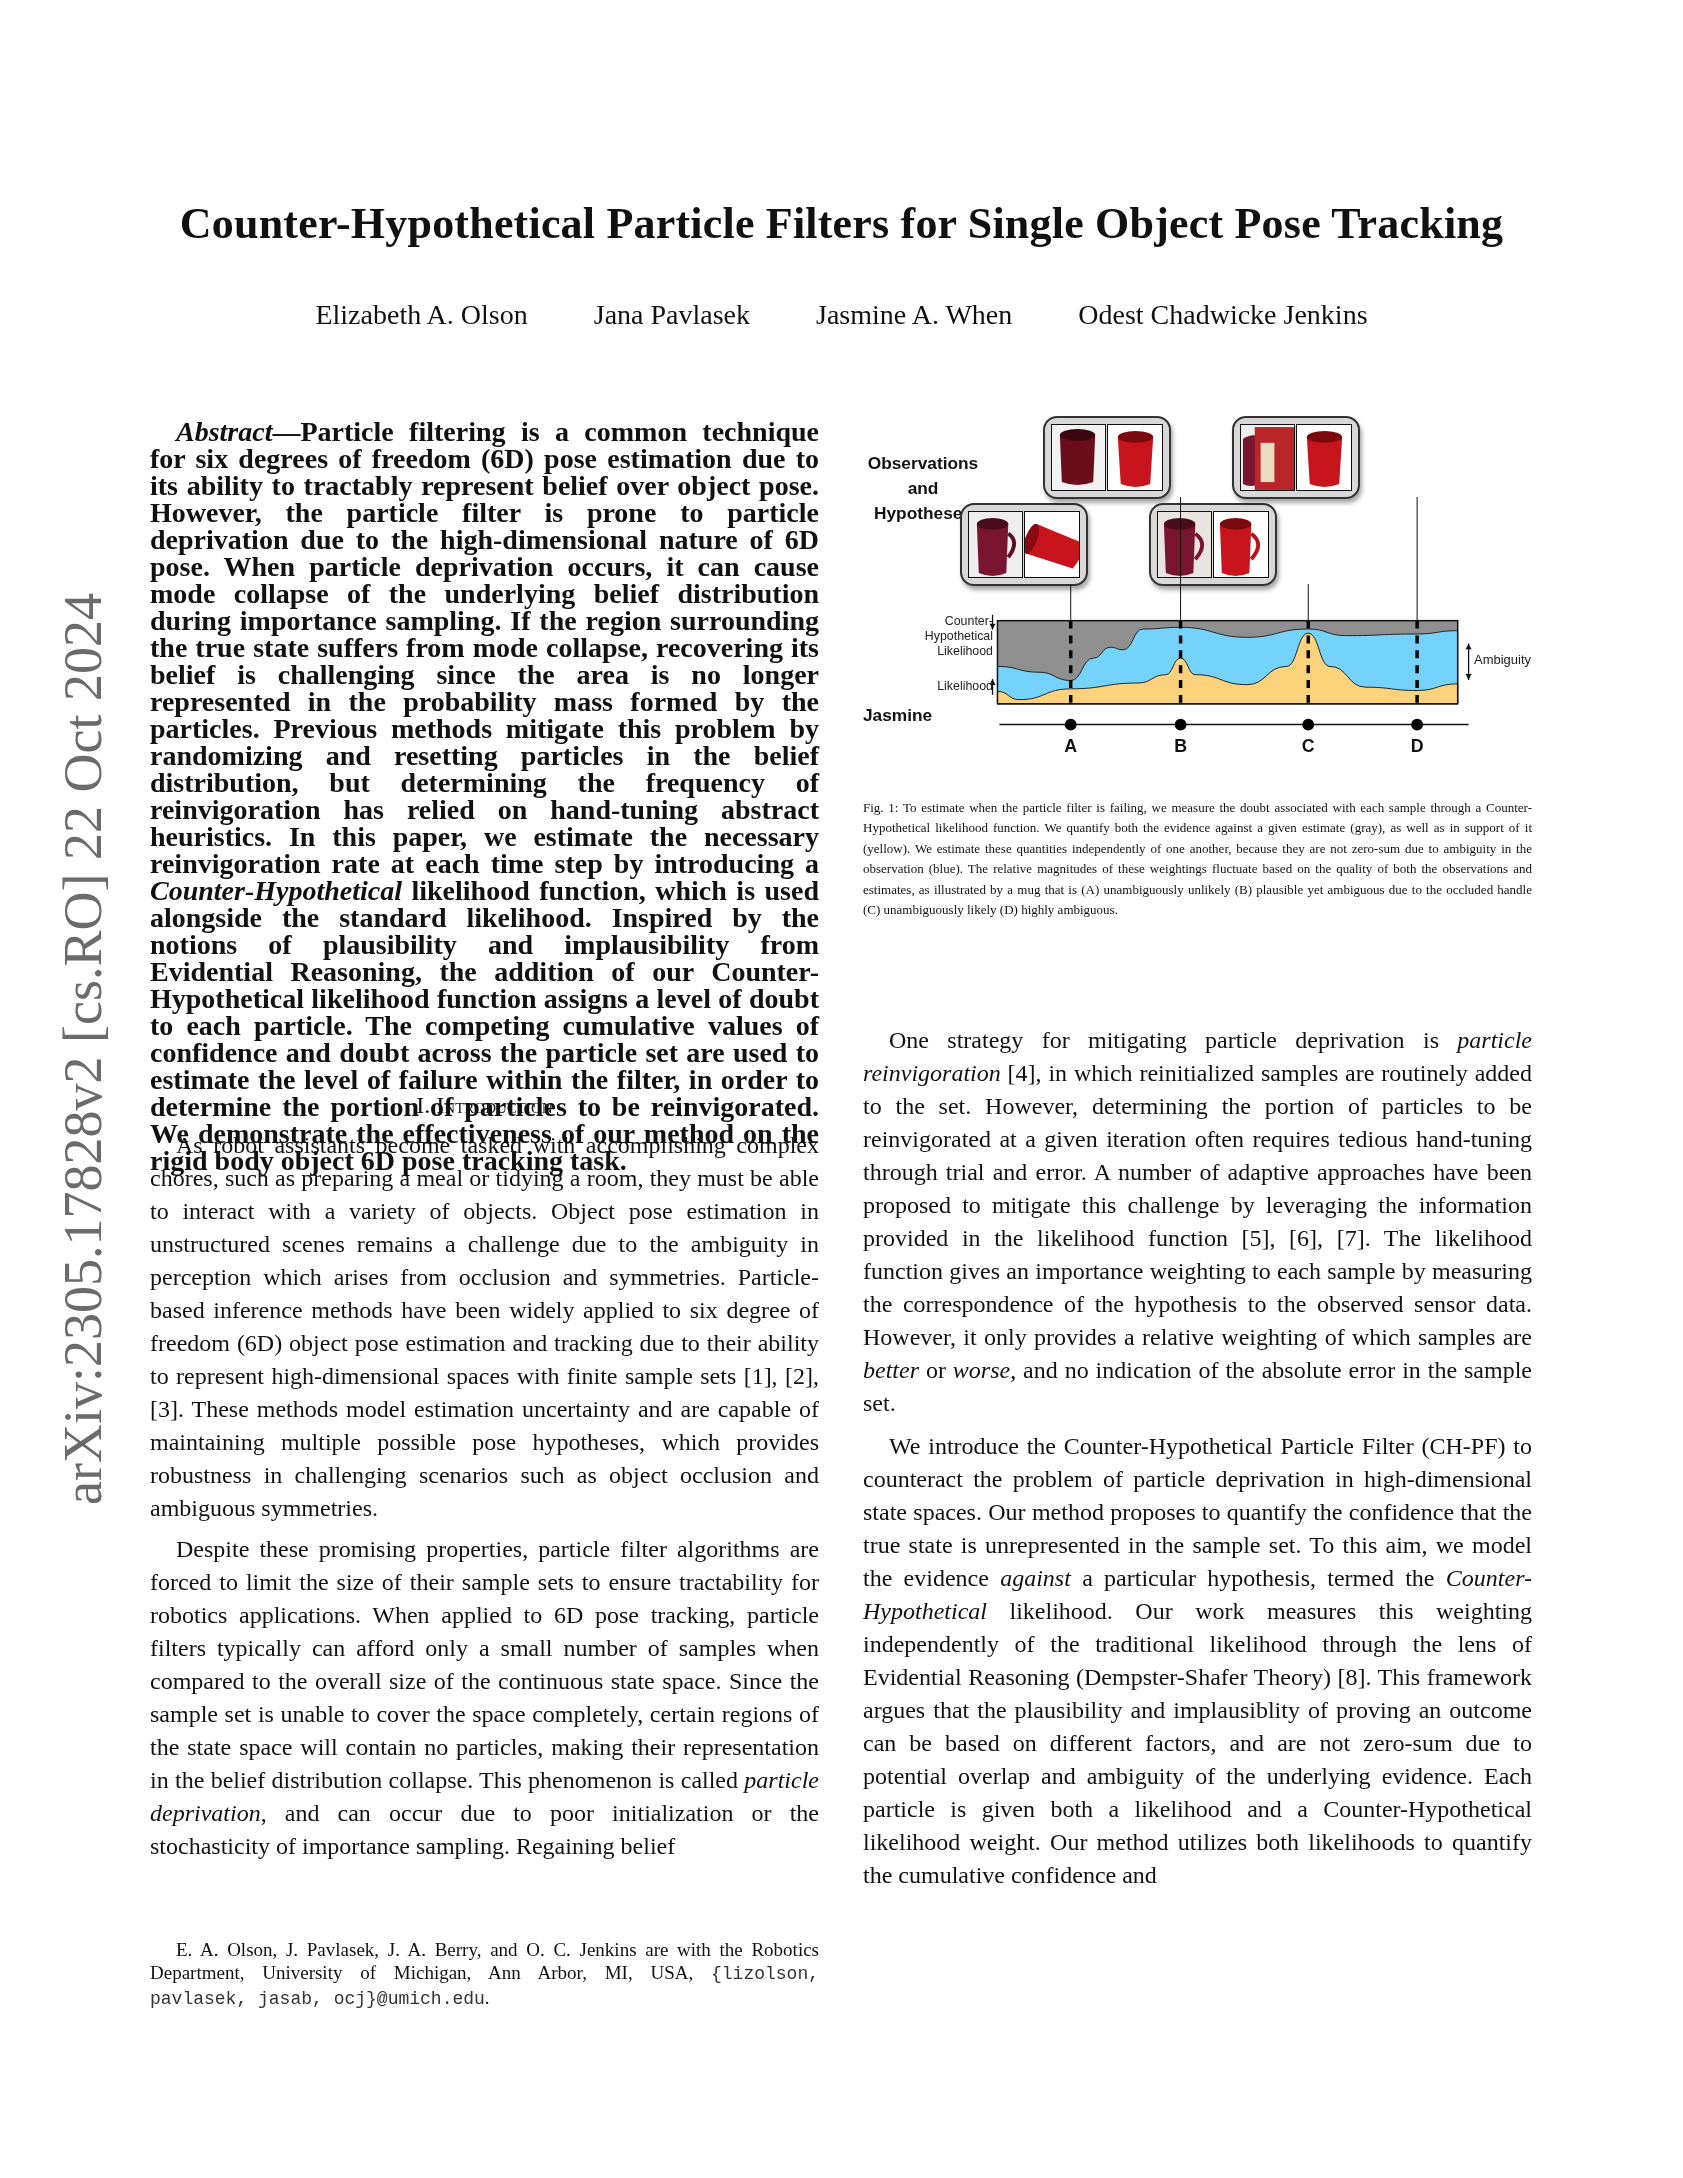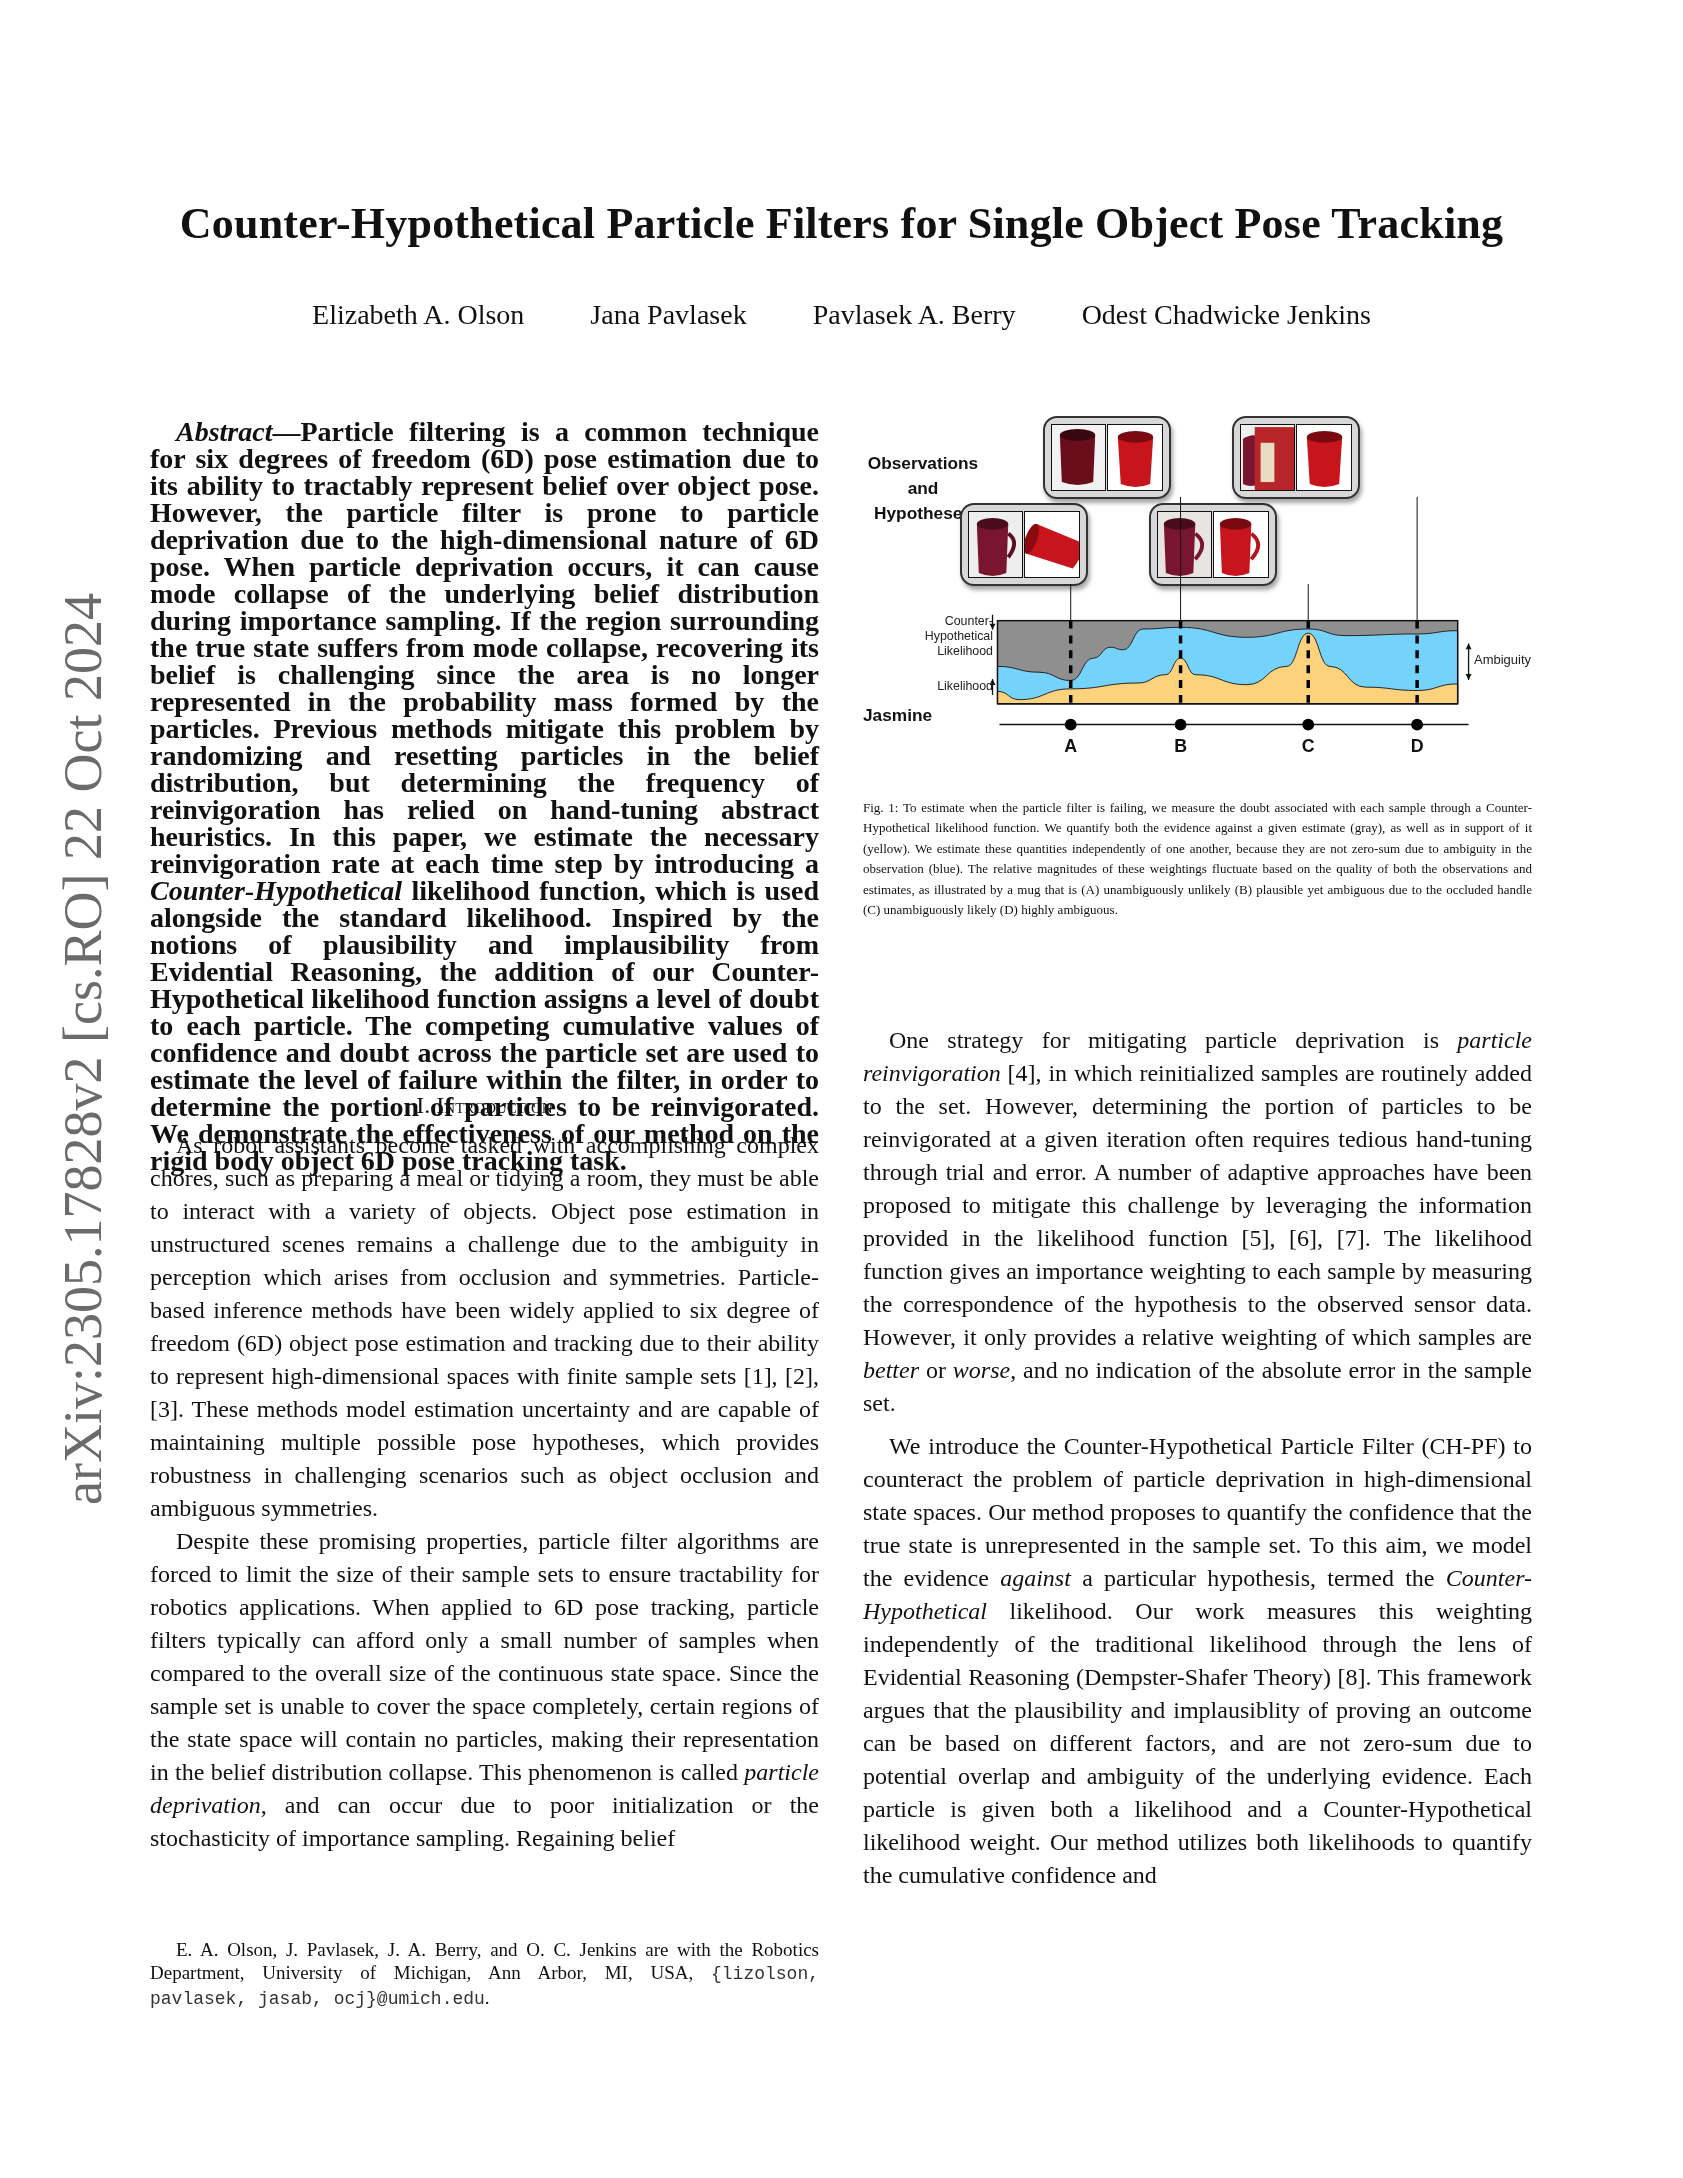--- a/index.html
+++ b/index.html
@@ -14,21 +14,21 @@
                 white-space:nowrap; font-size:54px; color:#6b6b6b; font-family:"Liberation Serif", serif; }
   .col { position:absolute; text-align:justify; hyphens:manual; }
   .left { left:150px; width:669px; }
   .right { left:863px; width:669px; }
   .abstract { top:418px; font-size:28px; line-height:27px; font-weight:bold; }
   .abstract .lbl { font-style:italic; }
   .sec { position:absolute; left:150px; width:669px; top:1092px; text-align:center; font-size:24px; }
   .sec .sc { font-size:15px; }
   .body { font-size:24px; line-height:33px; }
   .body p { margin:0; text-indent:26px; }
-  .body p + p { margin-top:0; }
+  .body p + p { margin-top:8px; }
   .intro { top:1129px; }
   .rbody { top:1014px; }
   .rbody p.gap { margin-top:10px; }
   .foot { position:absolute; left:150px; width:669px; top:1938px; font-size:19px; line-height:23px; text-align:justify; }
   .foot p { margin:0; text-indent:26px; }
   .mono { font-family:"Liberation Mono", monospace; font-size:18px; color:#333; }
   .caption { position:absolute; left:863px; width:669px; top:798px; font-size:13px; line-height:20.4px; text-align:justify; }
   .fig { position:absolute; left:851px; top:396px; width:673px; height:386px; }
   .fig-label { position:absolute; font-family:"Liberation Sans", sans-serif; font-weight:bold; font-size:17.3px; text-align:center; line-height:25px; }
   .hyp-box { position:absolute; background:#d8d8d8; border:2px solid #333; border-radius:14px; box-shadow:2px 4px 4px rgba(0,0,0,0.35); }
@@ -37,21 +37,21 @@
   i { font-style:italic; }
 </style>
 </head>
 <body>
 
 <div class="title">Counter-Hypothetical Particle Filters for Single Object Pose Tracking</div>
 
 <div class="authors">
   <span>Elizabeth A. Olson</span>
   <span>Jana Pavlasek</span>
-  <span>Pavlasek A. Berry</span>
+  <span>Jasmine A. When</span>
   <span>Odest Chadwicke Jenkins</span>
 </div>
 
 <div class="stamp">
   <span>arXiv:2305.17828v2  [cs.RO]  22 Oct 2024</span>
 </div>
 
 <div class="col left abstract">
   <span style="display:inline-block;width:26px"></span><span class="lbl">Abstract</span><span>—</span><span>Particle filtering is a common technique for six degrees of freedom (6D) pose estimation due to its ability to tractably represent belief over object pose. However, the particle filter is prone to particle deprivation due to the high-dimensional nature of 6D pose. When particle deprivation occurs, it can cause mode collapse of the underlying belief distribution during importance sampling. If the region surrounding the true state suffers from mode collapse, recovering its belief is challenging since the area is no longer represented in the probability mass formed by the particles. Previous methods mitigate this problem by randomizing and resetting particles in the belief distribution, but determining the frequency of reinvigoration has relied on hand-tuning abstract heuristics. In this paper, we estimate the necessary reinvigoration rate at each time step by introducing a </span><i>Counter-Hypothetical</i><span> likelihood function, which is used alongside the standard likelihood. Inspired by the notions of plausibility and implausibility from Evidential Reasoning, the addition of our Counter-Hypothetical likelihood function assigns a level of doubt to each particle. The competing cumulative values of confidence and doubt across the particle set are used to estimate the level of failure within the filter, in order to determine the portion of particles to be reinvigorated. We demonstrate the effectiveness of our method on the rigid body object 6D pose tracking task.</span>
 </div>

